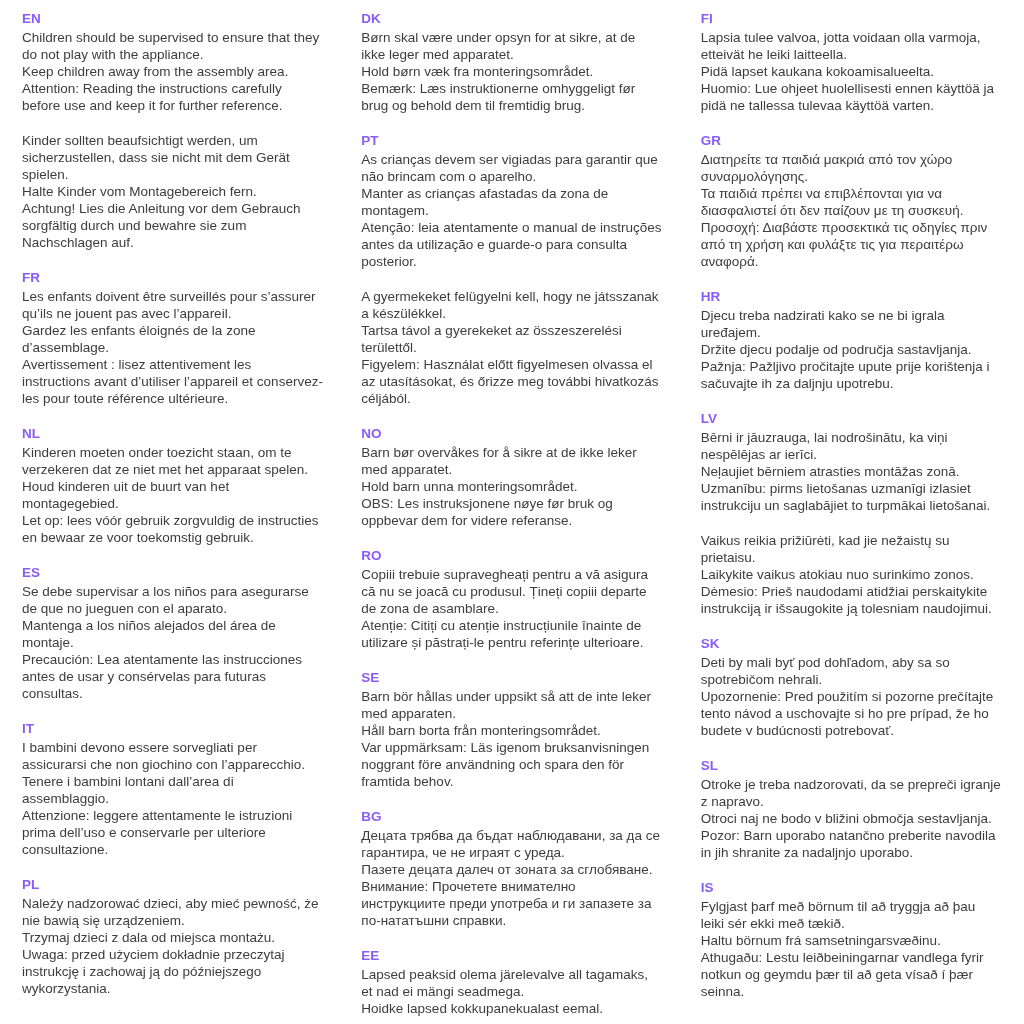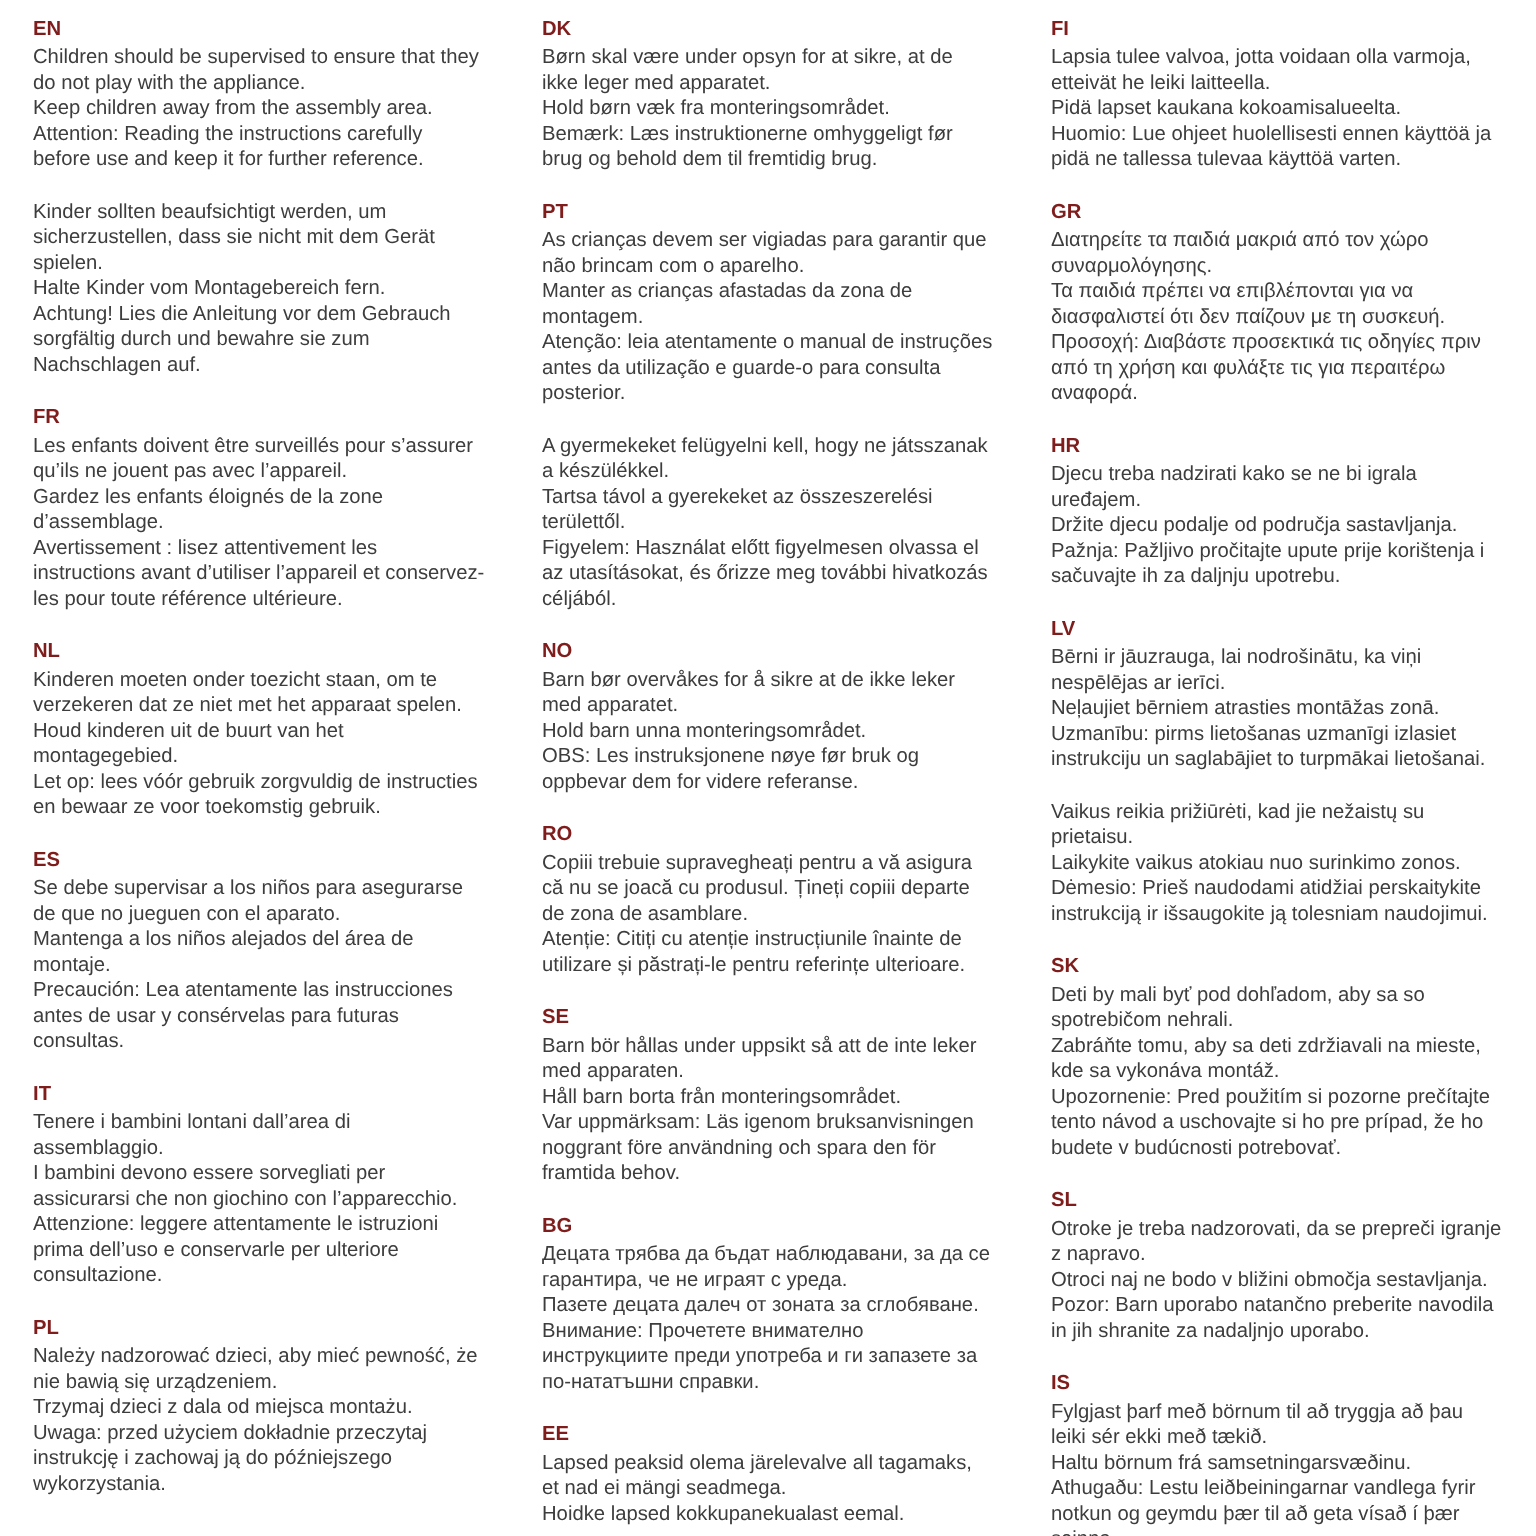--- a/index.html
+++ b/index.html
@@ -28,21 +28,21 @@
   .column {
     min-width: 0;
   }
   .lang-section {
     margin: 0 0 18px 0;
   }
   .lang-code {
     font-size: 13.5px;
     line-height: 17px;
     font-weight: bold;
-    color: #7f1d1d;
+    color: #8b5cf6;
     margin: 0 0 2px 0;
     padding: 0;
   }
   .instruction {
     font-size: 13.5px;
     line-height: 17px;
     margin: 0;
     padding: 0;
     overflow-wrap: break-word;
   }
@@ -77,22 +77,22 @@
           <p class="instruction">Let op: lees vóór gebruik zorgvuldig de instructies en bewaar ze voor toekomstig gebruik.</p>
         </section>
         <section class="lang-section">
           <h2 class="lang-code">ES</h2>
           <p class="instruction">Se debe supervisar a los niños para asegurarse de que no jueguen con el aparato.</p>
           <p class="instruction">Mantenga a los niños alejados del área de montaje.</p>
           <p class="instruction">Precaución: Lea atentamente las instrucciones antes de usar y consérvelas para futuras consultas.</p>
         </section>
         <section class="lang-section">
           <h2 class="lang-code">IT</h2>
+          <p class="instruction">I bambini devono essere sorvegliati per assicurarsi che non giochino con l’apparecchio.</p>
           <p class="instruction">Tenere i bambini lontani dall’area di assemblaggio.</p>
-          <p class="instruction">I bambini devono essere sorvegliati per assicurarsi che non giochino con l’apparecchio.</p>
           <p class="instruction">Attenzione: leggere attentamente le istruzioni prima dell’uso e conservarle per ulteriore consultazione.</p>
         </section>
         <section class="lang-section">
           <h2 class="lang-code">PL</h2>
           <p class="instruction">Należy nadzorować dzieci, aby mieć pewność, że nie bawią się urządzeniem.</p>
           <p class="instruction">Trzymaj dzieci z dala od miejsca montażu.</p>
           <p class="instruction">Uwaga: przed użyciem dokładnie przeczytaj instrukcję i zachowaj ją do późniejszego wykorzystania.</p>
         </section>
       </div>
       <div class="column">
@@ -168,21 +168,20 @@
           <p class="instruction">Uzmanību: pirms lietošanas uzmanīgi izlasiet instrukciju un saglabājiet to turpmākai lietošanai.</p>
         </section>
         <section class="lang-section">
           <p class="instruction">Vaikus reikia prižiūrėti, kad jie nežaistų su prietaisu.</p>
           <p class="instruction">Laikykite vaikus atokiau nuo surinkimo zonos.</p>
           <p class="instruction">Dėmesio: Prieš naudodami atidžiai perskaitykite instrukciją ir išsaugokite ją tolesniam naudojimui.</p>
         </section>
         <section class="lang-section">
           <h2 class="lang-code">SK</h2>
           <p class="instruction">Deti by mali byť pod dohľadom, aby sa so spotrebičom nehrali.</p>
-          <p class="instruction">Zabráňte tomu, aby sa deti zdržiavali na mieste, kde sa vykonáva montáž.</p>
           <p class="instruction">Upozornenie: Pred použitím si pozorne prečítajte tento návod a uschovajte si ho pre prípad, že ho budete v budúcnosti potrebovať.</p>
         </section>
         <section class="lang-section">
           <h2 class="lang-code">SL</h2>
           <p class="instruction">Otroke je treba nadzorovati, da se prepreči igranje z napravo.</p>
           <p class="instruction">Otroci naj ne bodo v bližini območja sestavljanja.</p>
           <p class="instruction">Pozor: Barn uporabo natančno preberite navodila in jih shranite za nadaljnjo uporabo.</p>
         </section>
         <section class="lang-section">
           <h2 class="lang-code">IS</h2>

